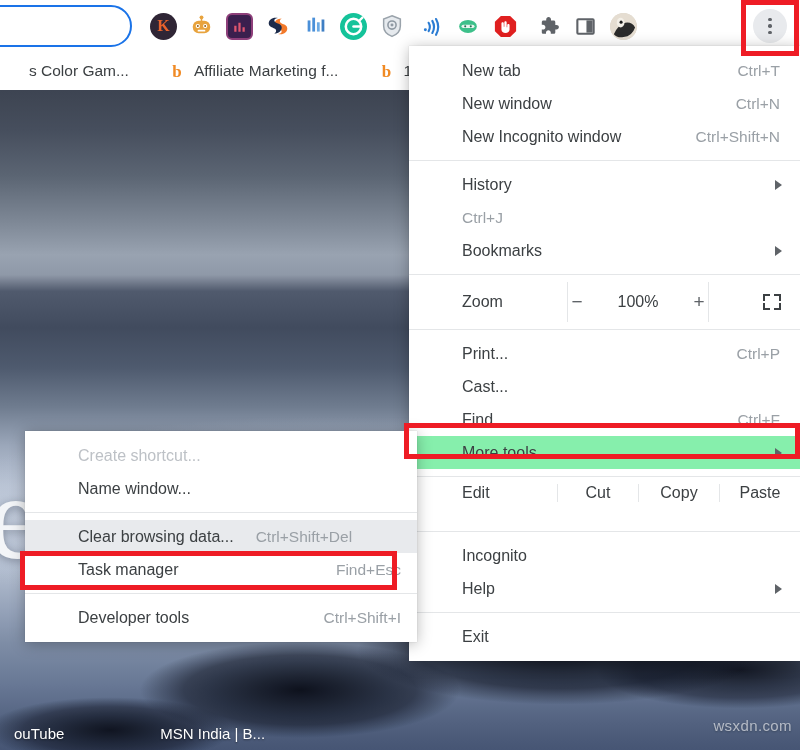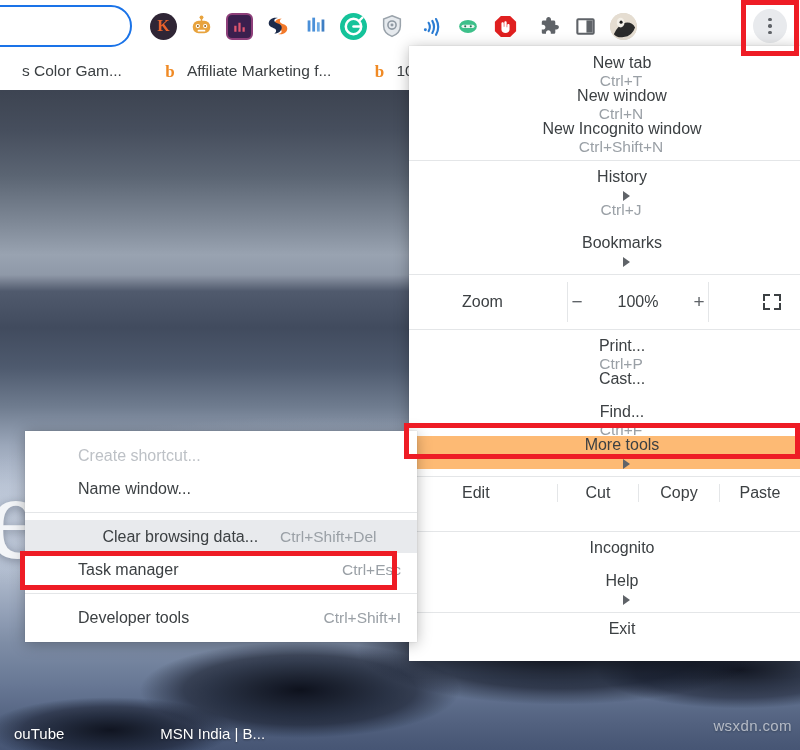--- a/index.html
+++ b/index.html
@@ -146,21 +146,21 @@
   }
 
   
   .bookmarks {
     position: absolute;
     left: 0; top: 52px;
     width: 664px; height: 38px;
     background: #ffffff;
     display: flex; align-items: center;
     gap: 0;
-    padding-left: 9px;
+    padding-left: 16px;
     font-size: 15.5px;
     color: #3c4043;
     white-space: nowrap;
   }
   .bm {
     display: flex; align-items: center; gap: 9px;
     padding: 0 13px;
     height: 30px;
     flex: 0 0 auto;
   }
@@ -184,32 +184,31 @@
     font-size: 16px;
     color: #3c4043;
     z-index: 30;
   }
   .mi {
     position: relative;
     height: 33px;
     display: flex; align-items: center;
     padding: 0 18px 0 53px;
     white-space: nowrap;
-    flex-direction: column;
   }
   .mi .lbl { flex: 1 1 auto; }
   .mi .acc { color: #9aa0a6; font-size: 15.5px; padding-right: 2px; }
   .mi .arrow {
     width: 0; height: 0;
     border-top: 5px solid transparent;
     border-bottom: 5px solid transparent;
     border-left: 7px solid #5f6368;
     margin-left: 8px;
   }
-  .mi.hover { background: #fdba74; }
+  .mi.hover { background: #86efac; }
   .sep { height: 1px; background: #e4e6e8; margin: 7px 0; }
 
   
   .zoom-row {
     display: flex; align-items: stretch;
     height: 40px;
     gap: 20px;
   }
   .zoom-label { flex: 0 0 138px; display:flex; align-items:center; padding-left: 53px; }
   .zoom-ctrls {
@@ -261,21 +260,21 @@
     z-index: 40;
   }
   .smi {
     height: 33px;
     display: flex; align-items: center;
     padding: 0 16px 0 53px;
     white-space: nowrap;
   }
   .smi .lbl { flex: 1 1 auto; }
   .smi .acc { color: #9aa0a6; font-size: 15.5px; }
-  .smi.hover { background: #e8eaed; justify-content: center; }
+  .smi.hover { background: #e8eaed; }
   .smi.dim .lbl { color: #bdc1c6; }
 
   .hl-clear {
     position: absolute;
     left: 20px; top: 551px;
     width: 377px; height: 39px;
     border: 5px solid #ee1c25;
     z-index: 55;
     pointer-events: none;
   }
@@ -556,21 +555,21 @@
     </div>
 
     <div class="sep"></div>
 
     <div class="smi hover">
       <span class="lbl" style="flex:0 0 auto;">Clear browsing data...</span>
       <span class="acc" style="margin-left:22px;">Ctrl+Shift+Del</span>
     </div>
     <div class="smi">
       <span class="lbl">Task manager</span>
-      <span class="acc">Ctrl+Esc</span>
+      <span class="acc">Find+Esc</span>
     </div>
 
     <div class="sep"></div>
 
     <div class="smi">
       <span class="lbl">Developer tools</span>
       <span class="acc">Ctrl+Shift+I</span>
     </div>
   </div>
 

